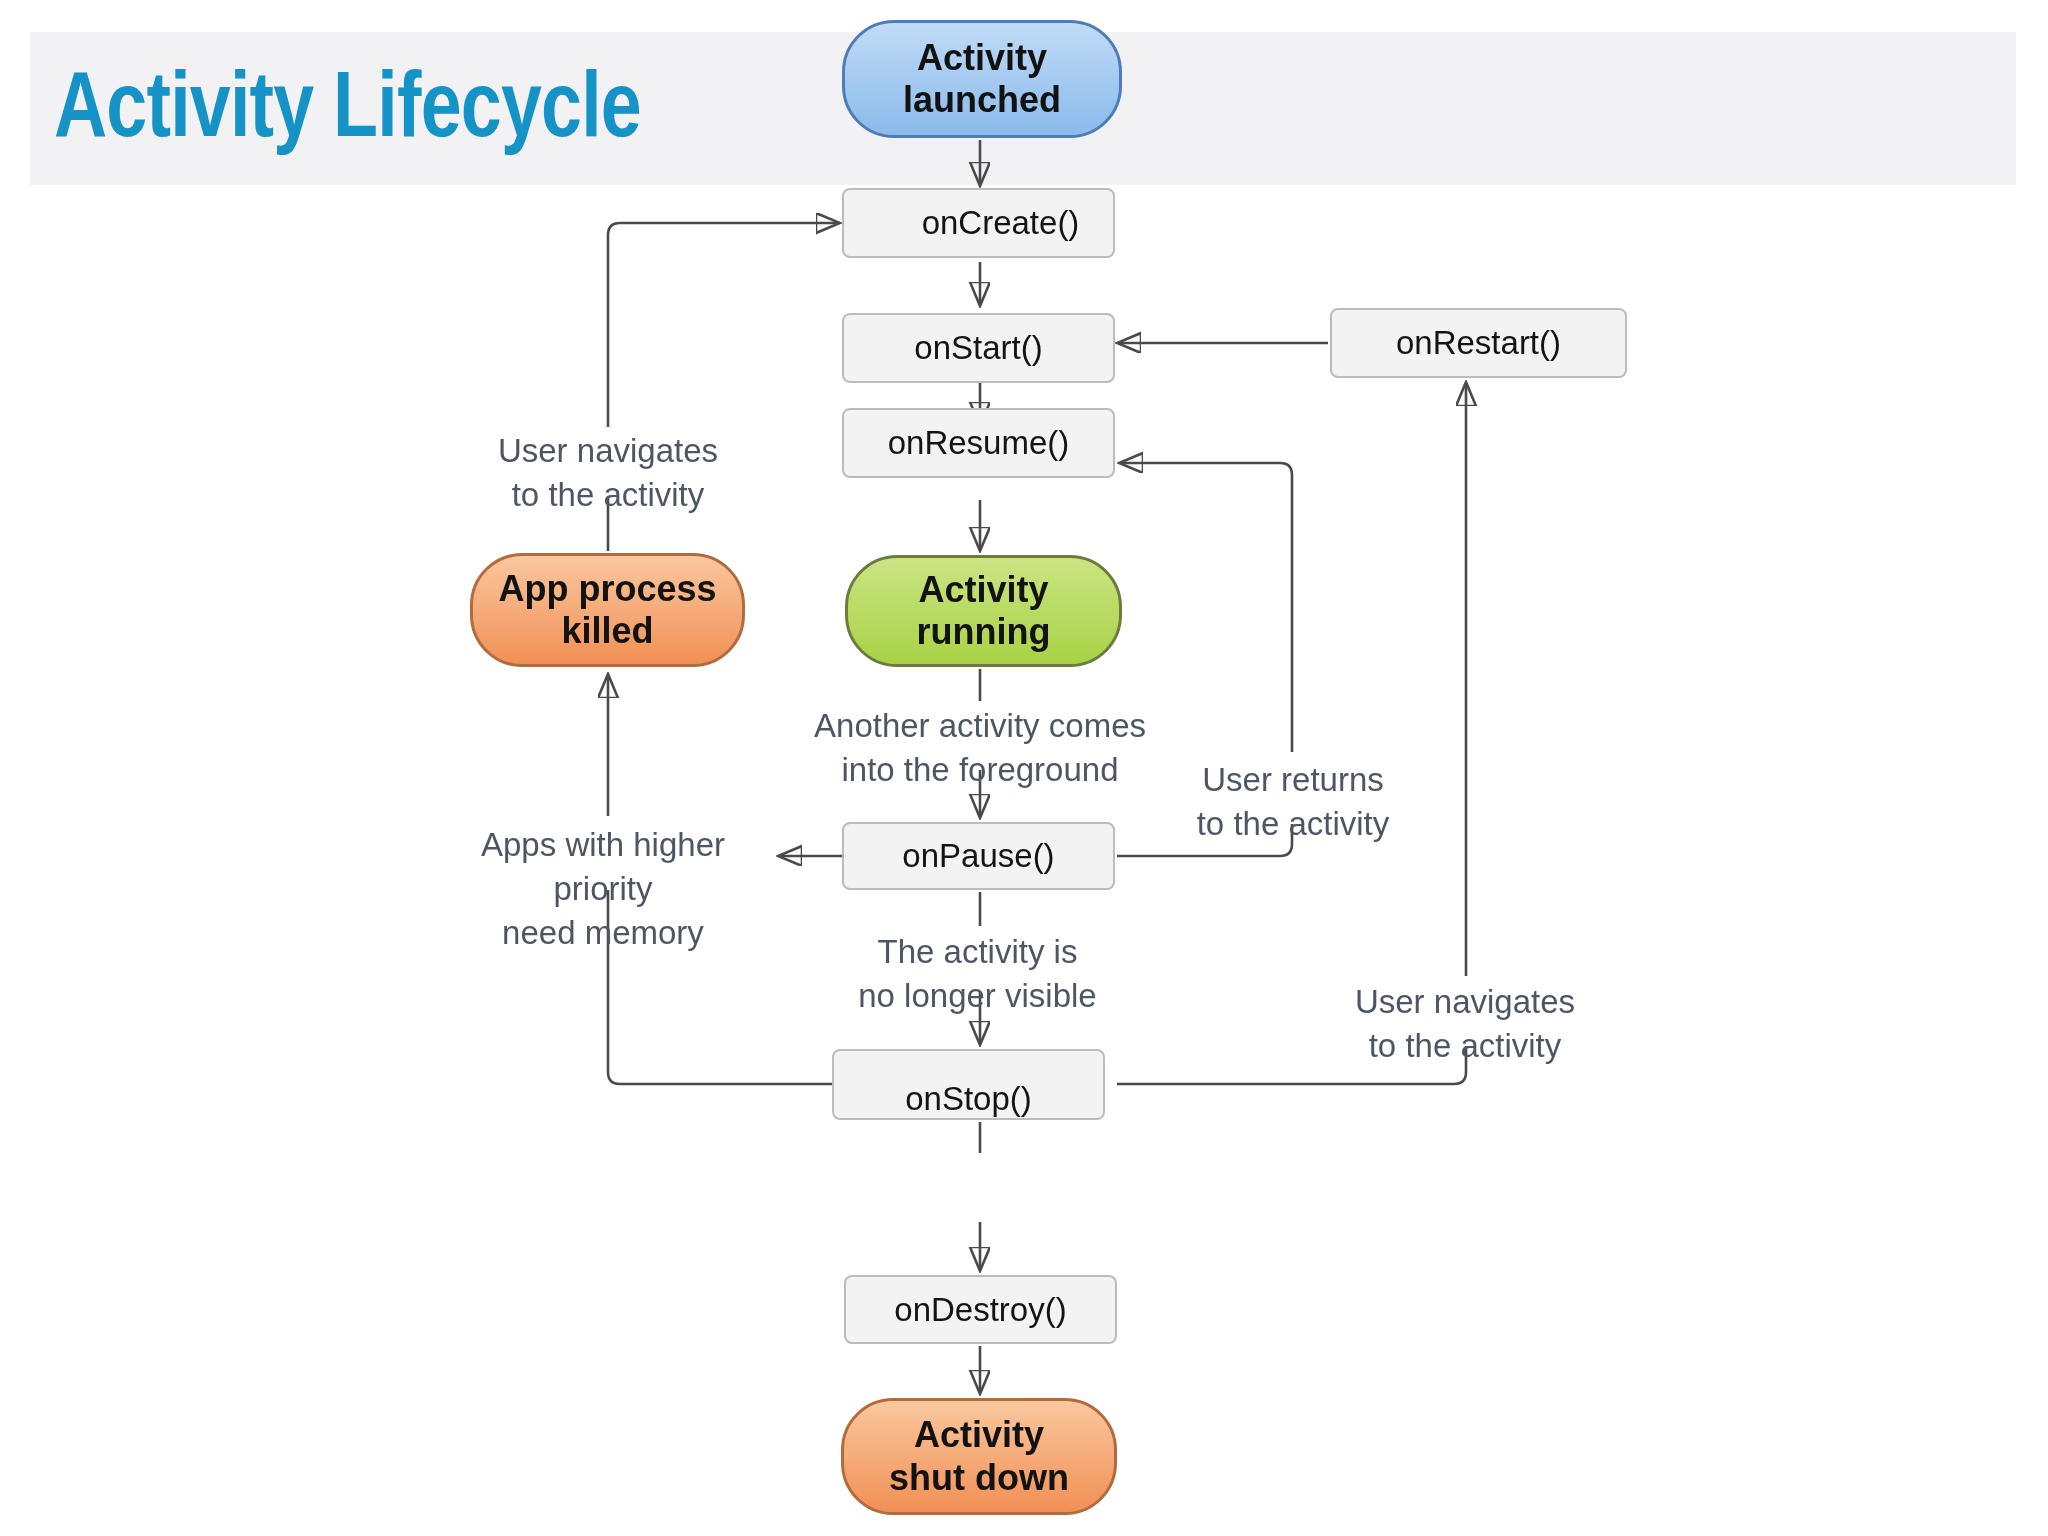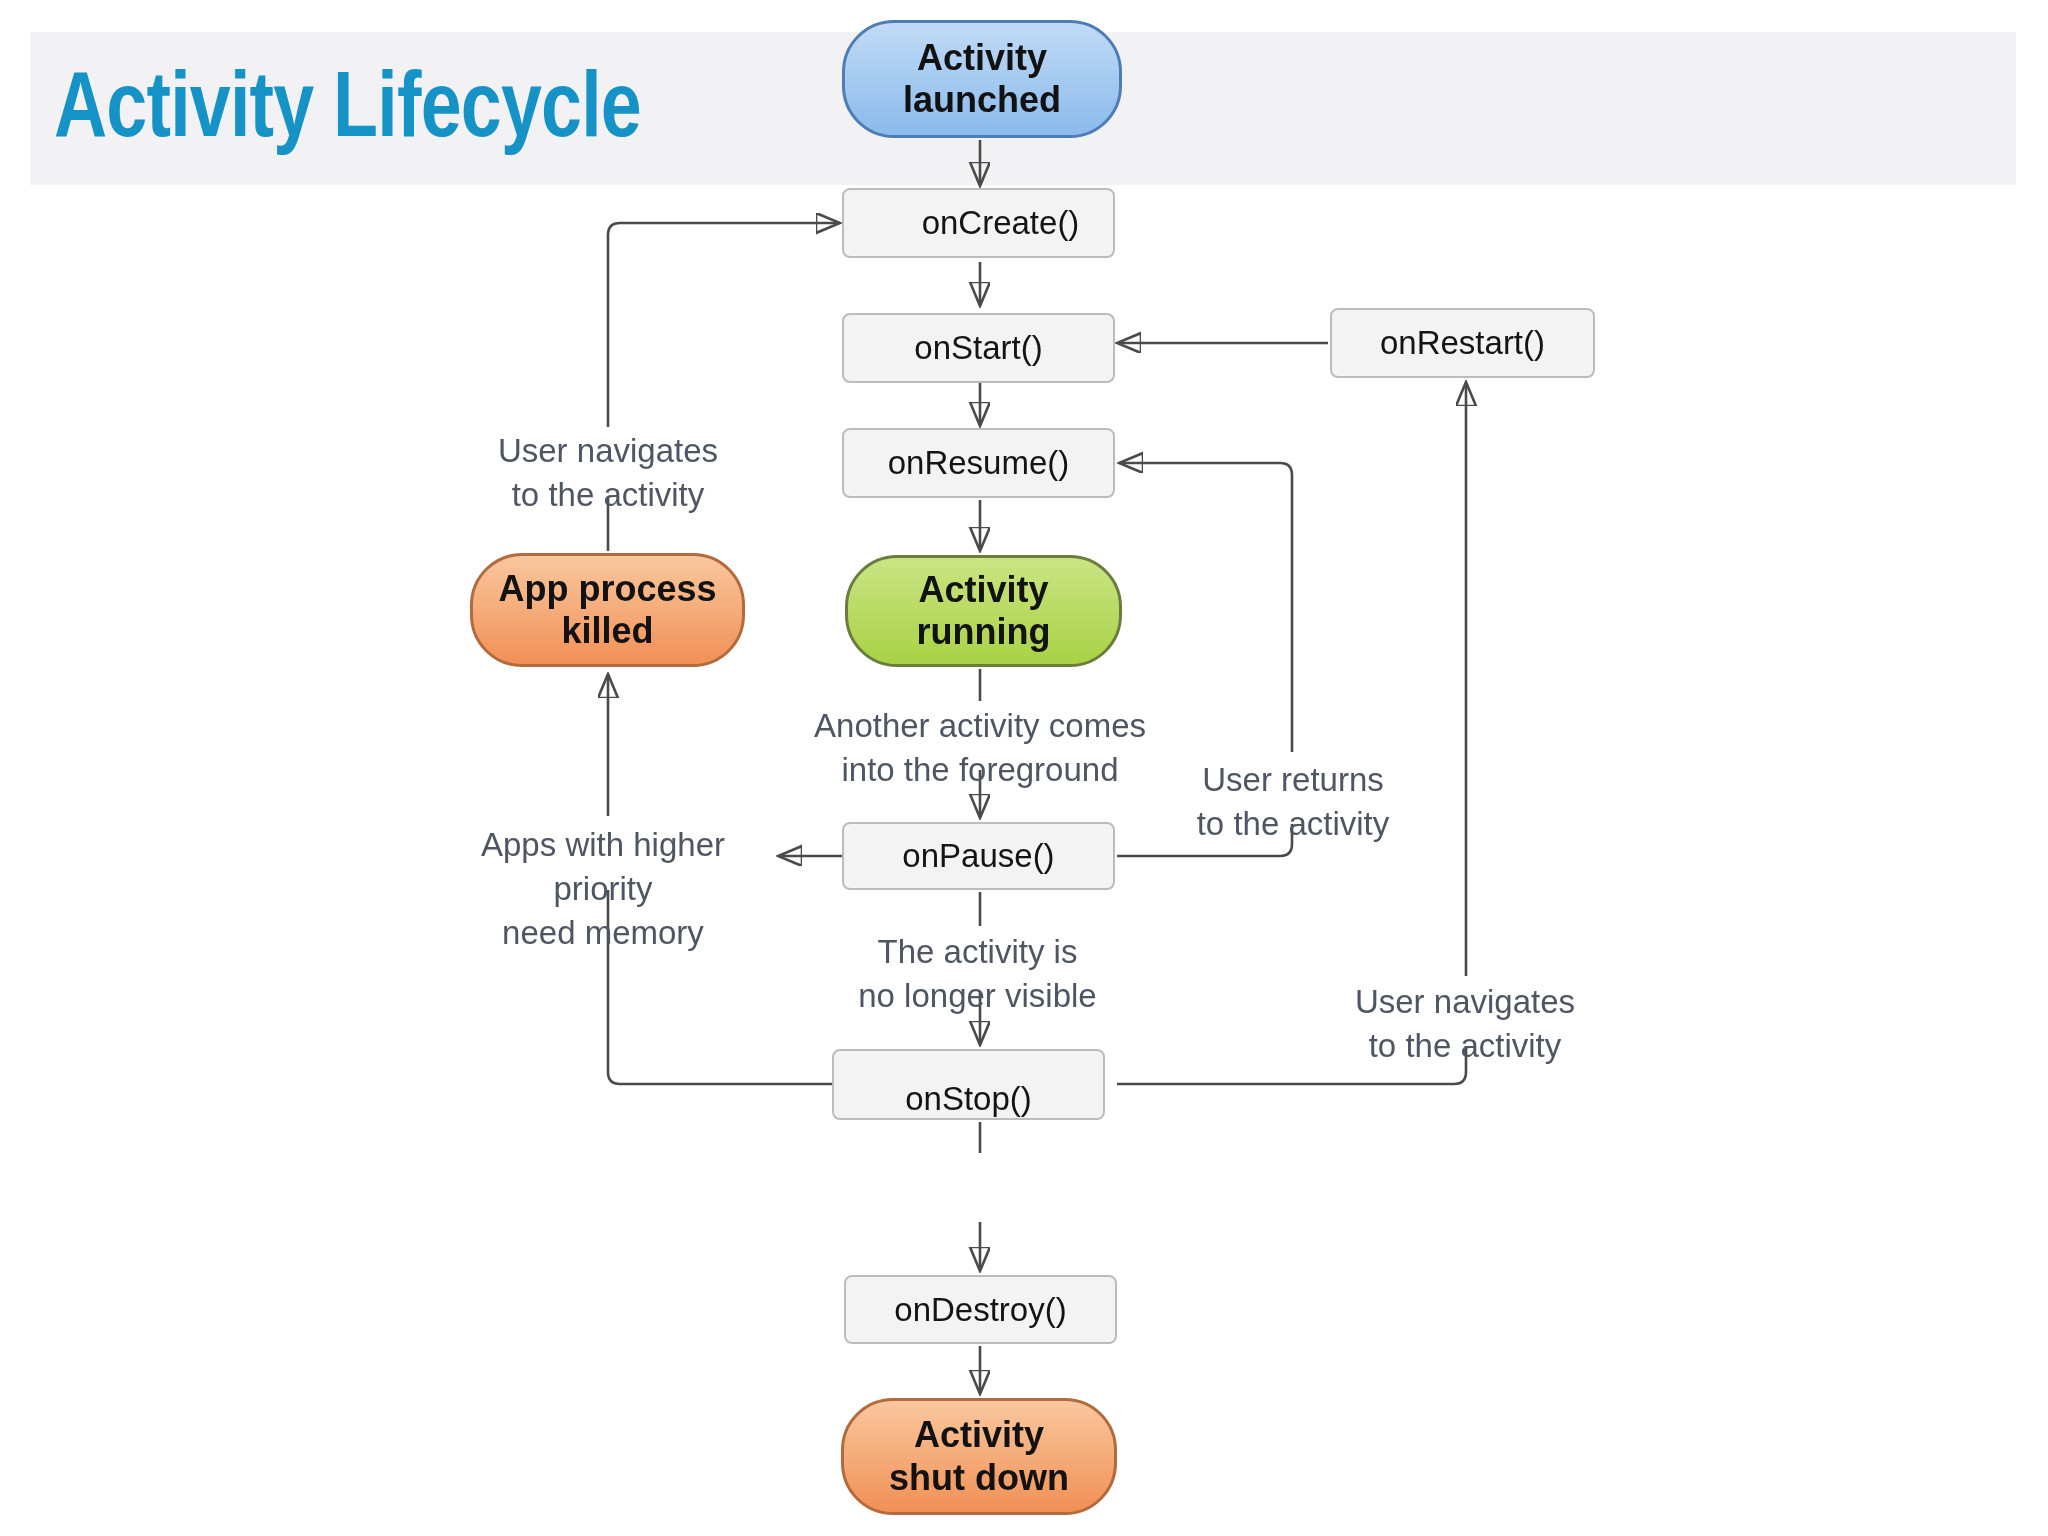--- a/index.html
+++ b/index.html
@@ -94,25 +94,25 @@
   </div>
 
   <div class="node process" style="left:842px;top:188px;width:273px;height:70px;padding-left:44px;">
     <span>onCreate()</span>
   </div>
 
   <div class="node process" style="left:842px;top:313px;width:273px;height:70px;">
     <span>onStart()</span>
   </div>
 
-  <div class="node process" style="left:1330px;top:308px;width:265px;height:70px;">
+  <div class="node process" style="left:1330px;top:308px;width:297px;height:70px;">
     <span>onRestart()</span>
   </div>
 
-  <div class="node process" style="left:842px;top:428px;width:273px;height:70px;">
+  <div class="node process" style="left:842px;top:408px;width:273px;height:70px;">
     <span>onResume()</span>
   </div>
 
   <div class="node pill orange" style="left:470px;top:553px;width:275px;height:114px;">
     <span>App process
 killed</span>
   </div>
 
   <div class="node pill green" style="left:845px;top:555px;width:277px;height:112px;">
     <span>Activity

